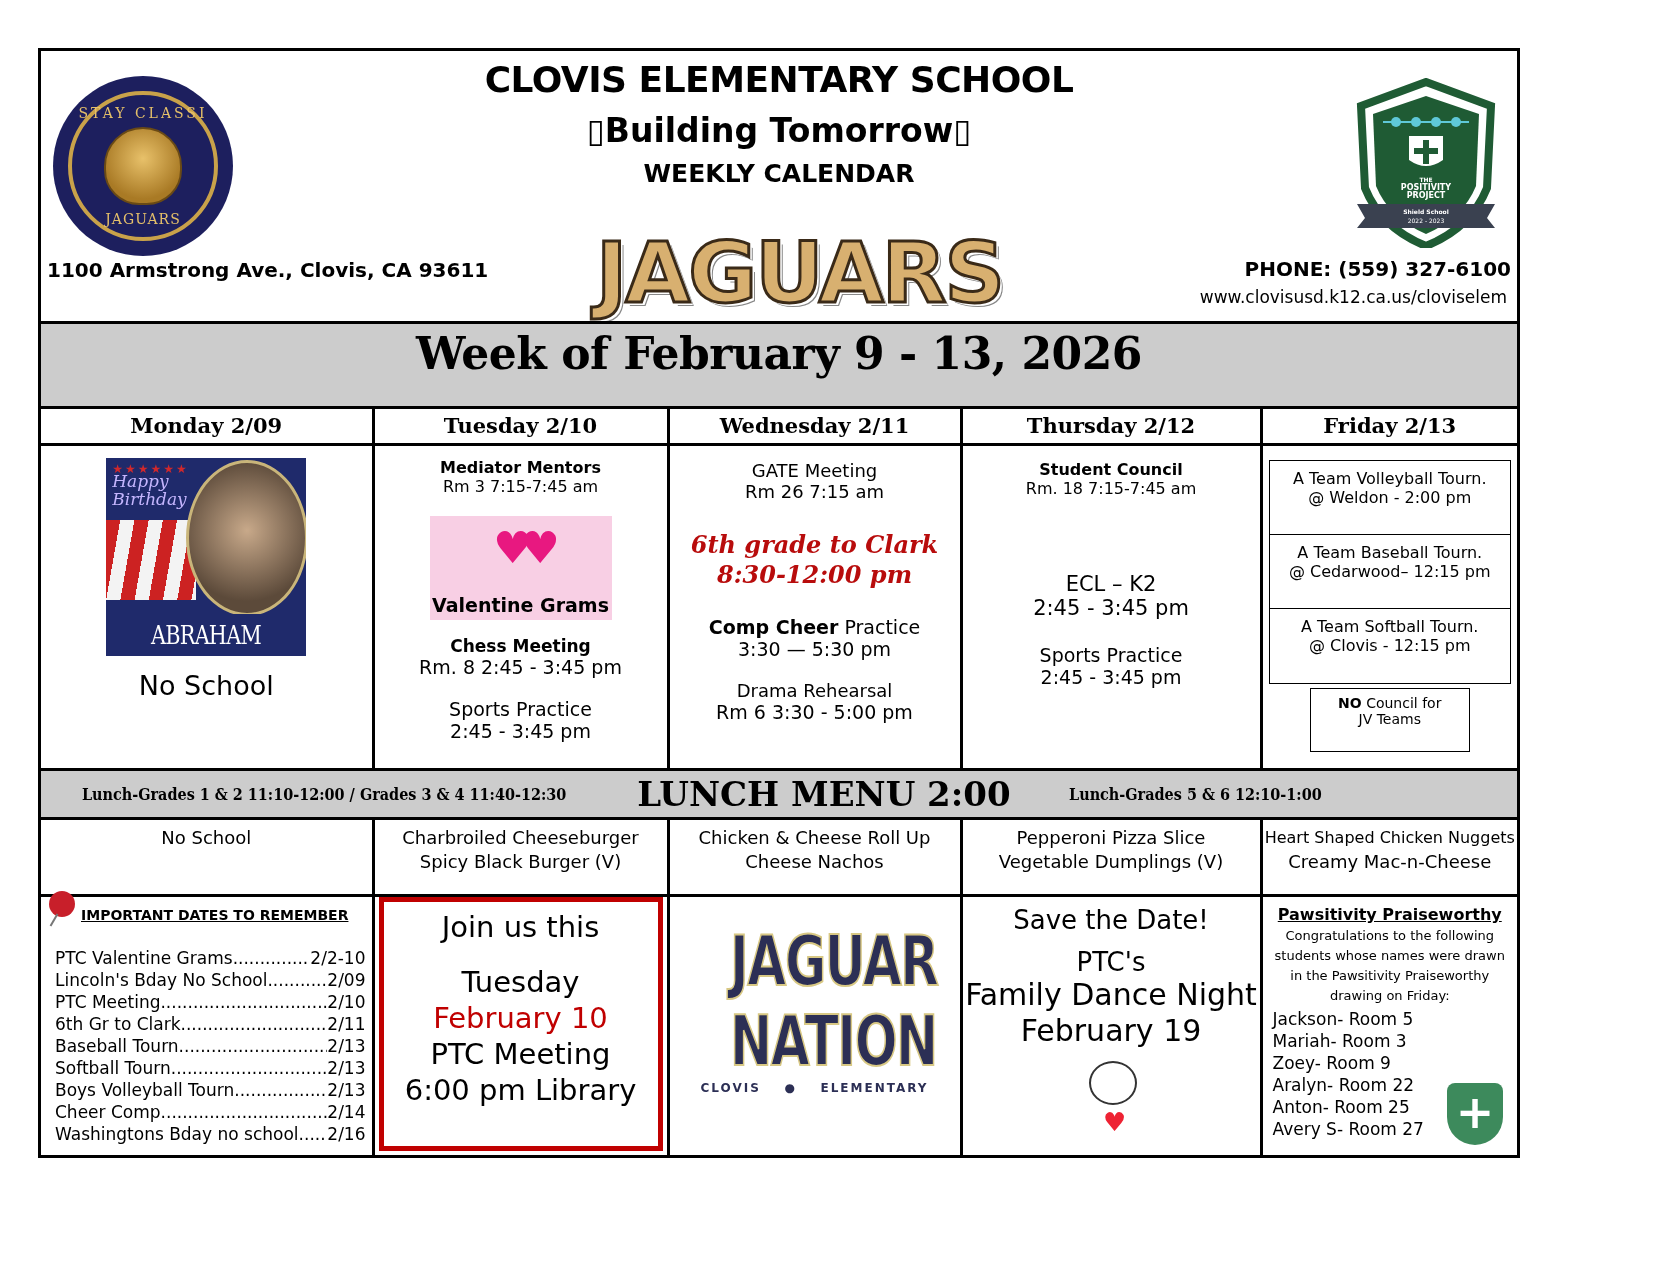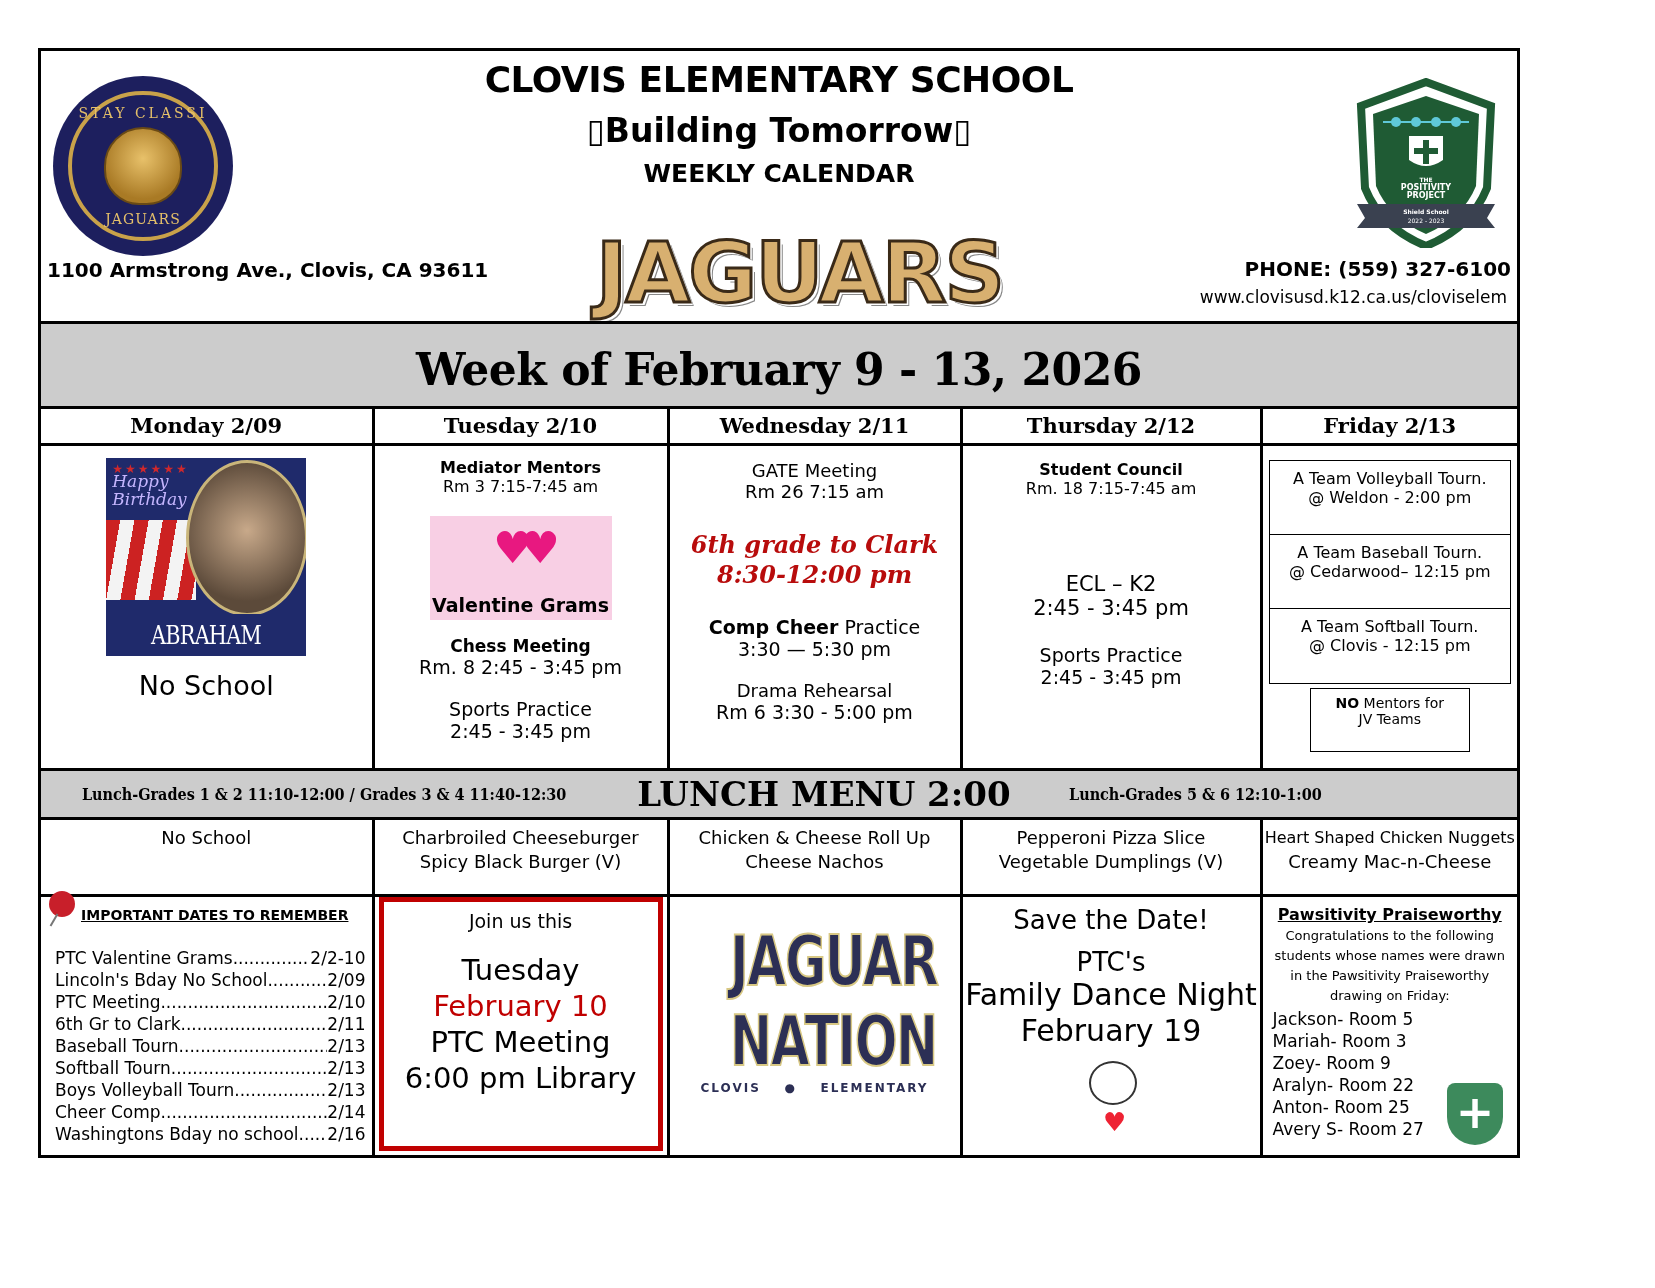--- a/index.html
+++ b/index.html
@@ -14,21 +14,21 @@
   .principal { position:absolute; left:6px; top:206px; font-weight:bold; font-size:20px; line-height:27px; }
   .phone { position:absolute; right:6px; top:206px; font-weight:bold; font-size:20px; text-align:right; }
   .website { position:absolute; right:10px; top:236px; font-size:17px; text-align:right; font-family:"DejaVu Sans", sans-serif; }
   .logo-left { position:absolute; left:12px; top:25px; width:180px; height:180px; border-radius:50%; background:#1d1f5e; display:flex; align-items:center; justify-content:center; }
   .logo-left .ring { width:150px; height:150px; border-radius:50%; border:4px solid #c9a24a; box-sizing:border-box; display:flex; align-items:center; justify-content:center; flex-direction:column; position:relative; }
   .logo-left .top-txt { position:absolute; top:10px; font-size:14px; color:#e5c06a; letter-spacing:3px; font-family:"DejaVu Serif", serif; }
   .logo-left .bot-txt { position:absolute; bottom:10px; font-size:14px; color:#e5c06a; letter-spacing:1px; font-family:"DejaVu Serif", serif; }
   .logo-left .face { width:74px; height:74px; border-radius:50% 50% 45% 45%; background:radial-gradient(circle at 50% 40%, #e8c16a, #a97a25 70%); border:2px solid #6a4a15; }
   .logo-right { position:absolute; right:16px; top:27px; width:150px; height:170px; }
   .week-band { position:absolute; left:0; top:270px; width:100%; height:88px; background:#cccccc; border-top:3px solid #000; border-bottom:3px solid #000; box-sizing:border-box; }
-  .week-band .txt { text-align:center; font-family:"DejaVu Serif", serif; font-weight:bold; font-size:44px; padding-top:20px; letter-spacing:-0.5px; }
+  .week-band .txt { text-align:center; font-family:"DejaVu Serif", serif; font-weight:bold; font-size:44px; padding-top:4px; letter-spacing:-0.5px; }
   table.grid { position:absolute; left:0; top:358px; width:100%; border-collapse:collapse; table-layout:fixed; }
   table.grid td { border:3px solid #000; vertical-align:top; text-align:center; padding:0; }
   table.grid tr:first-child td { border-top:none; }
   table.grid td:first-child { border-left:none; }
   table.grid td:last-child { border-right:none; }
   .day-head { height:34px; font-family:"DejaVu Serif", serif; font-weight:bold; font-size:21px; line-height:34px; }
   .day-cell { height:322px; position:relative; }
   .ev-title { font-size:16px; font-weight:bold; margin-top:14px; }
   .ev-line { font-size:16px; }
   .ev-big { font-size:20px; }
@@ -56,21 +56,21 @@
   .imp-title { font-weight:bold; font-size:14px; text-decoration:underline; margin:10px 0 0 40px; text-align:left; }
   .pin { position:absolute; left:8px; top:-6px; width:26px; height:26px; border-radius:50%; background:#c81f2a; }
   .pin:after { content:""; position:absolute; left:4px; top:22px; width:2px; height:14px; background:#777; transform:rotate(30deg); }
   .dates { margin:24px 6px 0 14px; text-align:left; font-size:17px; line-height:22px; }
   .dates .d { display:flex; }
   .dates .lbl { white-space:nowrap; }
   .dates .dots { flex:1; overflow:hidden; white-space:nowrap; }
   .dates .dots:after { content:"................................................................................"; }
   .dates .val { white-space:nowrap; }
   .ptc-box { position:absolute; left:4px; top:0; right:4px; bottom:4px; border:5px solid #c00000; box-sizing:border-box; }
-  .ptc-box .a { font-size:19px; margin-top:8px; }
+  .ptc-box .a { font-size:29px; margin-top:8px; }
   .ptc-box .b { font-size:29px; margin-top:20px; line-height:36px; }
   .red { color:#c00000; }
   .jnation { width:236px; height:214px; margin:24px auto 0; position:relative; }
   .jnation .w { font-family:"DejaVu Sans", sans-serif; font-weight:bold; font-size:70px; line-height:80px; color:#2c2f55; -webkit-text-stroke:2px #d8c884; transform:scaleX(0.72); letter-spacing:-2px; }
   .jnation .foot { font-size:12px; font-weight:bold; color:#2c2f55; letter-spacing:2px; display:flex; justify-content:space-between; padding:0 4px; }
   .save .t1 { font-size:26px; margin-top:8px; }
   .save .t2 { font-size:26px; margin-top:12px; }
   .save .t3 { font-size:30px; line-height:36px; }
   .snoopy { width:64px; height:80px; margin:12px auto 0; position:relative; }
   .snoopy .head { position:absolute; left:10px; top:0; width:44px; height:40px; border-radius:50%; background:#fff; border:2px solid #333; }
@@ -209,21 +209,21 @@
           <div class="row">
             <div>A Team Baseball Tourn.</div>
             <div>@ Cedarwood– 12:15 pm</div>
           </div>
           <div class="row">
             <div>A Team Softball Tourn.</div>
             <div>@ Clovis  - 12:15 pm</div>
           </div>
         </div>
         <div class="nopractice">
-          <div><b>NO</b><span> Mentors for</span></div>
+          <div><b>NO</b><span> Council for</span></div>
           <div>JV Teams</div>
         </div>
       </td>
     </tr>
 
     <tr class="lunch-band">
       <td colspan="5">
         <div class="lunch-inner">
           <span class="small" style="margin-left:14px">Lunch-Grades 1 &amp; 2  11:10-12:00   /   Grades 3 &amp; 4   11:40-12:30</span>
           <span class="big">LUNCH MENU 2:00</span>

